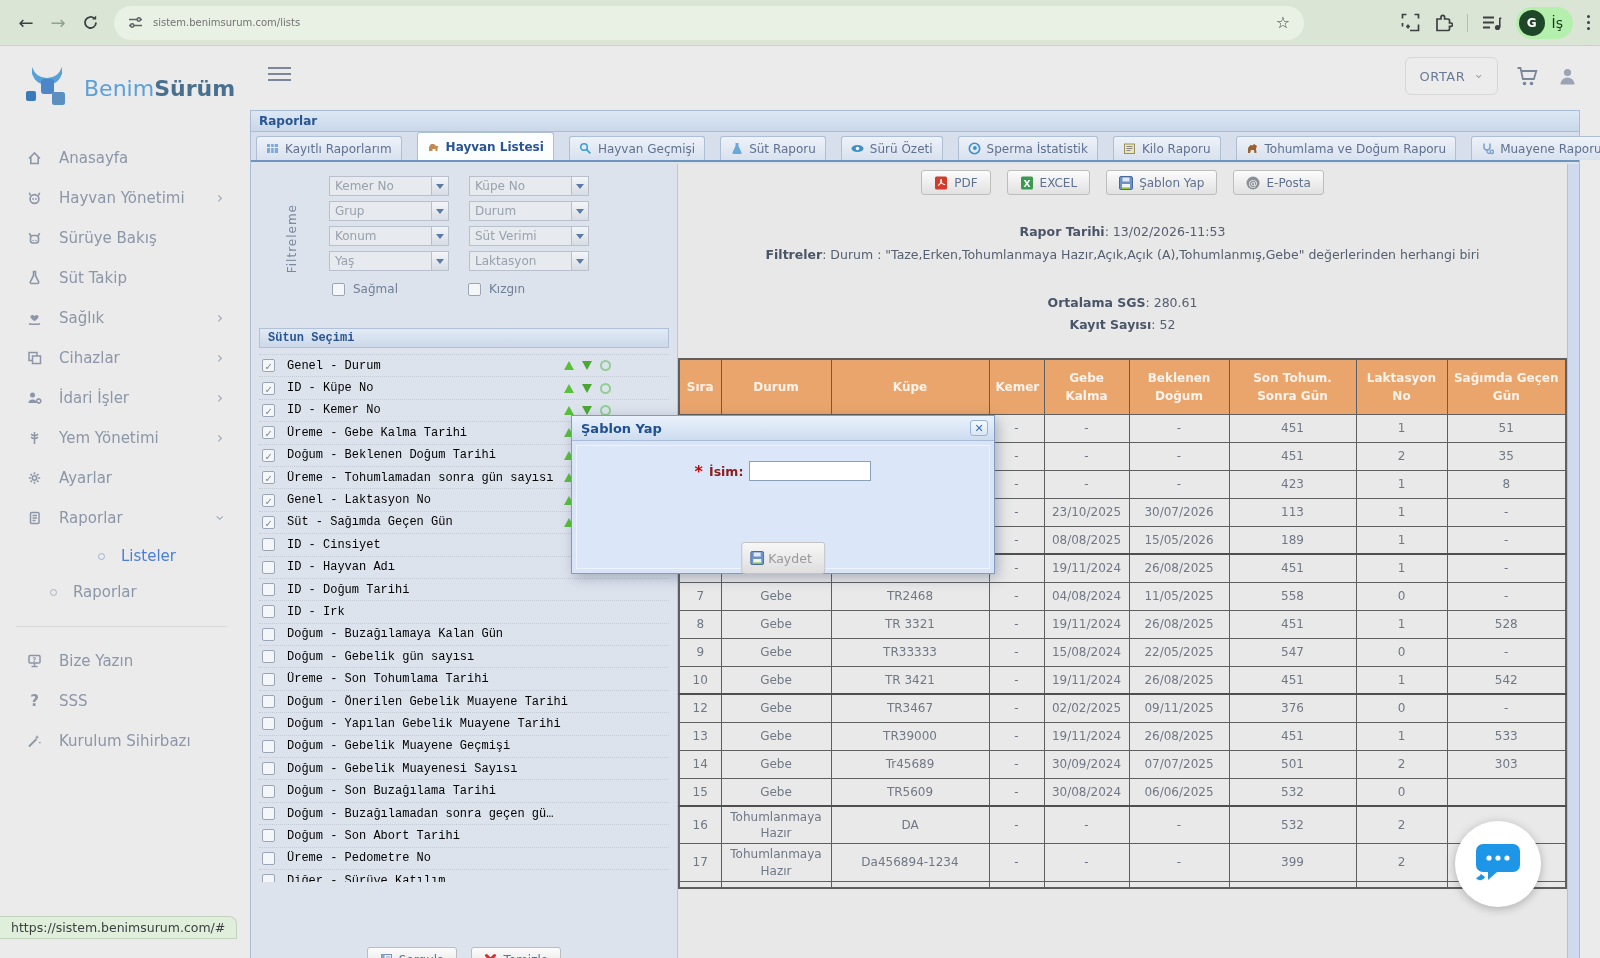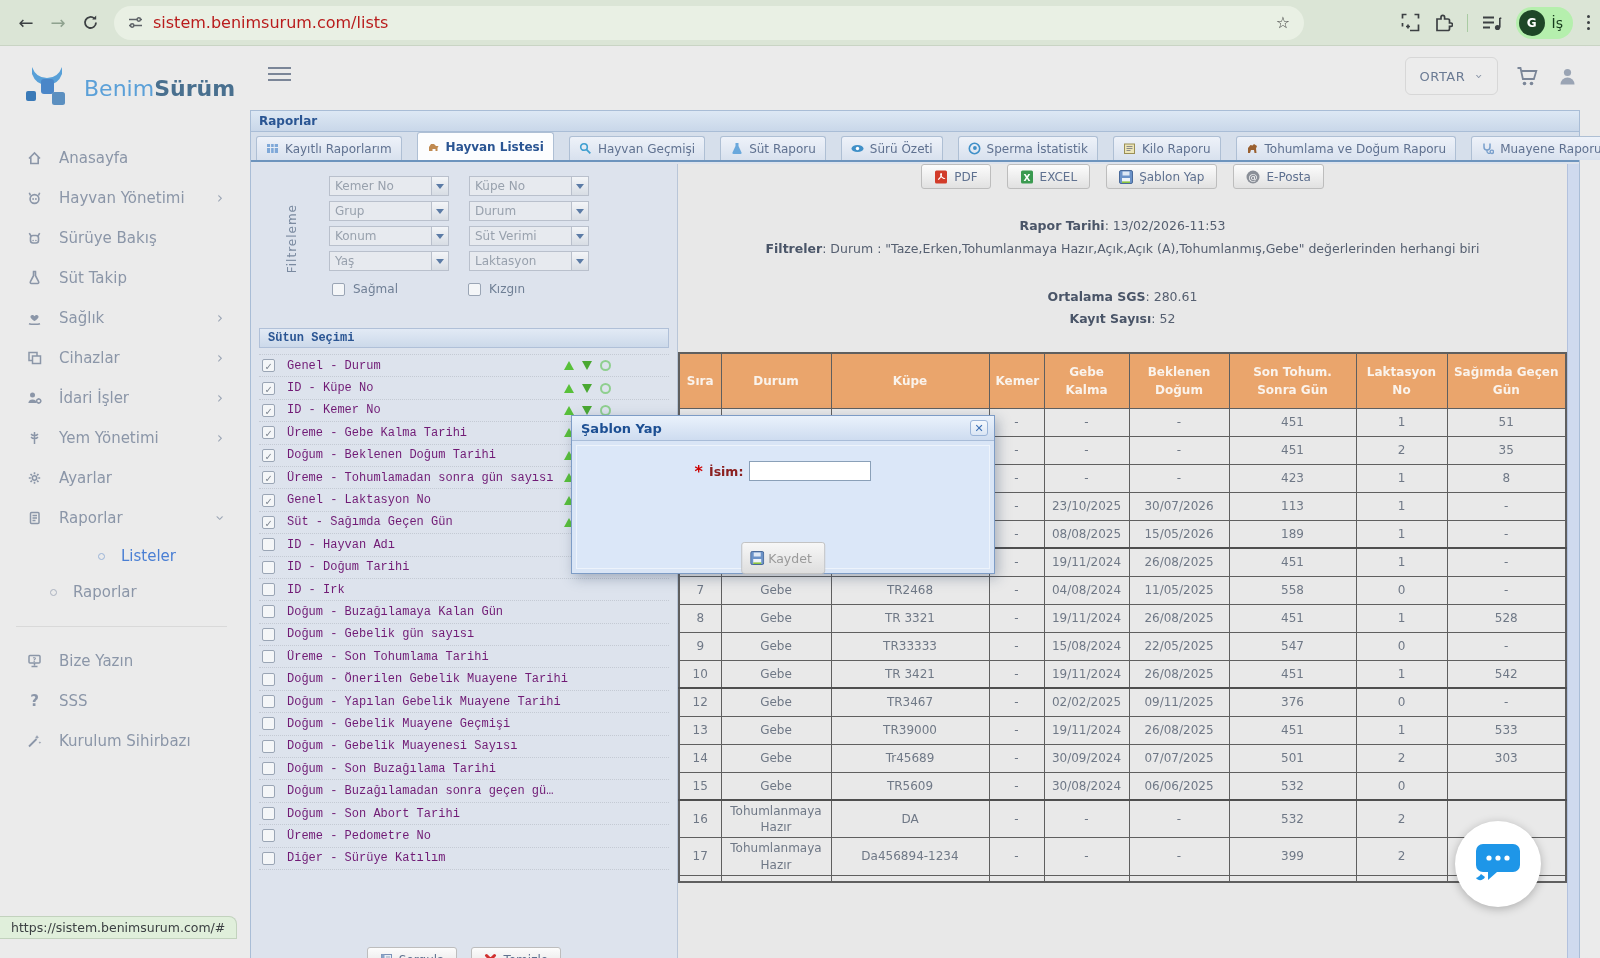--- a/index.html
+++ b/index.html
@@ -4,21 +4,21 @@
 <style>
 * { margin:0; padding:0; box-sizing:border-box; }
 body { font-family:"DejaVu Sans","Liberation Sans",sans-serif; }
 .page { position:relative; width:1600px; height:958px; overflow:hidden; background:#ebebeb; }
 
 
 .chrome { position:absolute; top:0; left:0; right:0; height:46px; background:#dbe5d6; border-bottom:1px solid #c9d4c4; display:flex; align-items:center; padding:0 10px; }
 .chrome-btn { width:32px; height:32px; border-radius:50%; display:grid; place-items:center; font-size:18px; color:#3c4043; flex:0 0 auto; }
 .chrome-btn.fwd { color:#8fa28f; }
 .url-pill { height:34px; flex:0 0 auto; width:1190px; margin-left:8px; background:#e9f0e4; border-radius:17px; display:flex; align-items:center; padding:0 14px; }
-.url-text { font-size:16px; color:#b91c1c; margin-left:10px; flex:1; }
+.url-text { font-size:10px; color:#737373; margin-left:10px; flex:1; }
 .pill-star { margin-left:auto; color:#444; font-size:16px; }
 .chrome-right { margin-left:auto; display:flex; align-items:center; gap:14px; }
 .cdivider { width:1px; height:18px; background:#a9cba3; }
 .profile { height:32px; background:#b5efad; border-radius:16px; display:flex; align-items:center; padding:0 10px 0 3px; gap:7px; }
 .profile-circle { width:26px; height:26px; background:#1e4727; color:#fff; border-radius:50%; display:grid; place-items:center; font-size:12px; font-weight:bold; }
 .profile-label { font-size:14px; color:#163a1c; }
 .kebab { display:flex; flex-direction:column; gap:3px; }
 .kebab i { width:3px; height:3px; background:#3c4043; border-radius:50%; }
 
 
@@ -71,31 +71,31 @@
 .cb-row { display:flex; align-items:center; gap:8px; color:#6f7f95; font-size:12px; }
 .cb { width:13px; height:13px; background:#f4f6f8; border:1px solid #9aa5b5; border-radius:2px; display:grid; place-items:center; font-size:11px; color:#7a828e; flex:0 0 auto; }
 .cb.checked::after { content:"\2713"; }
 
 
 .col-panel { margin-top:32px;font-family:Liberation Mono, monospace; }
 .col-header { height:20px; line-height:19px; margin:0 8px; background:linear-gradient(#e2eaf5,#ccd9ea); border:1px solid #b0c0d8; color:#2a5593; font-weight:bold; font-size:12px; padding-left:8px; }
 .col-list { margin:6px 8px 0 8px; height:528px; overflow:hidden; border-top:1px dotted #c4cad4; }
 .col-item { height:22.4px; display:flex; align-items:center; border-bottom:1px dotted #c4cad4; position:relative; padding-left:3px; }
 .col-item .cb { margin-right:12px; }
-.col-label { color:#701a75; font-size:12px; white-space:nowrap; }
+.col-label { color:#000000; font-size:12px; white-space:nowrap; }
 .cluster { position:absolute; right:58px; display:none; align-items:center; gap:8px; }
 .cluster.visible { display:flex; }
 .tri-up { width:0; height:0; border-left:5.5px solid transparent; border-right:5.5px solid transparent; border-bottom:9px solid #58c03a; }
 .tri-down { width:0; height:0; border-left:5.5px solid transparent; border-right:5.5px solid transparent; border-top:9px solid #4aa832; }
 .circ { width:11px; height:11px; border:2.5px solid #8fcf8f; border-radius:50%; }
 .btn-row { position:absolute; bottom:3px; left:0; right:0; display:flex; justify-content:center; gap:14px; }
 .btn { height:25px; padding:0 12px; display:inline-flex; align-items:center; gap:6px; background:linear-gradient(#fcfcfc,#e1e1e1); border:1px solid #bdbdbd; border-radius:3px; color:#5f7190; font-size:12px; cursor:pointer; }
 
 
-.export-row { display:flex; justify-content:center; gap:16px; margin-top:0; }
+.export-row { display:flex; justify-content:center; gap:16px; margin-top:6px; }
 .report-head { text-align:center; color:#555f70; margin-top:29px; font-size:12.5px; }
 .rline b { color:#4a5568; }
 .rline.f2 { margin-top:8px; }
 .rline.f3 { margin-top:33px; }
 .rline.f4 { margin-top:7px; }
 .table-wrap { margin-top:26px; }
 table.rep { border-collapse:collapse; width:887px; background:#e9e9e9; border:2px solid #5f5f5f; table-layout:fixed; }
 table.rep th { background:#eaa56c; color:#faf3ec; font-weight:bold; font-size:12px; border:1px solid #5f5f5f; height:55px; padding:2px 6px; line-height:1.5; }
 table.rep td { border:1px solid #5f5f5f; height:28px; text-align:center; font-size:12px; color:#6f7886; padding:2px 4px; line-height:1.35; }
 tr.group-end td { border-bottom:2px solid #4f4f4f; }
@@ -588,20 +588,25 @@
                 <div class="col-item">
                   <span class="cb checked"></span>
                   <span class="col-label">Süt - Sağımda Geçen Gün</span>
                   <span class="cluster visible">
                     <i class="tri-up"></i>
                     <i class="tri-down"></i>
                     <i class="circ"></i>
                   </span>
                 </div>
 
+                <div class="col-item">
+                  <span class="cb"></span>
+                  <span class="col-label">ID - Cinsiyet</span>
+
+                </div>
 
                 <div class="col-item">
                   <span class="cb"></span>
                   <span class="col-label">ID - Hayvan Adı</span>
 
                 </div>
 
                 <div class="col-item">
                   <span class="cb"></span>
                   <span class="col-label">ID - Doğum Tarihi</span>

